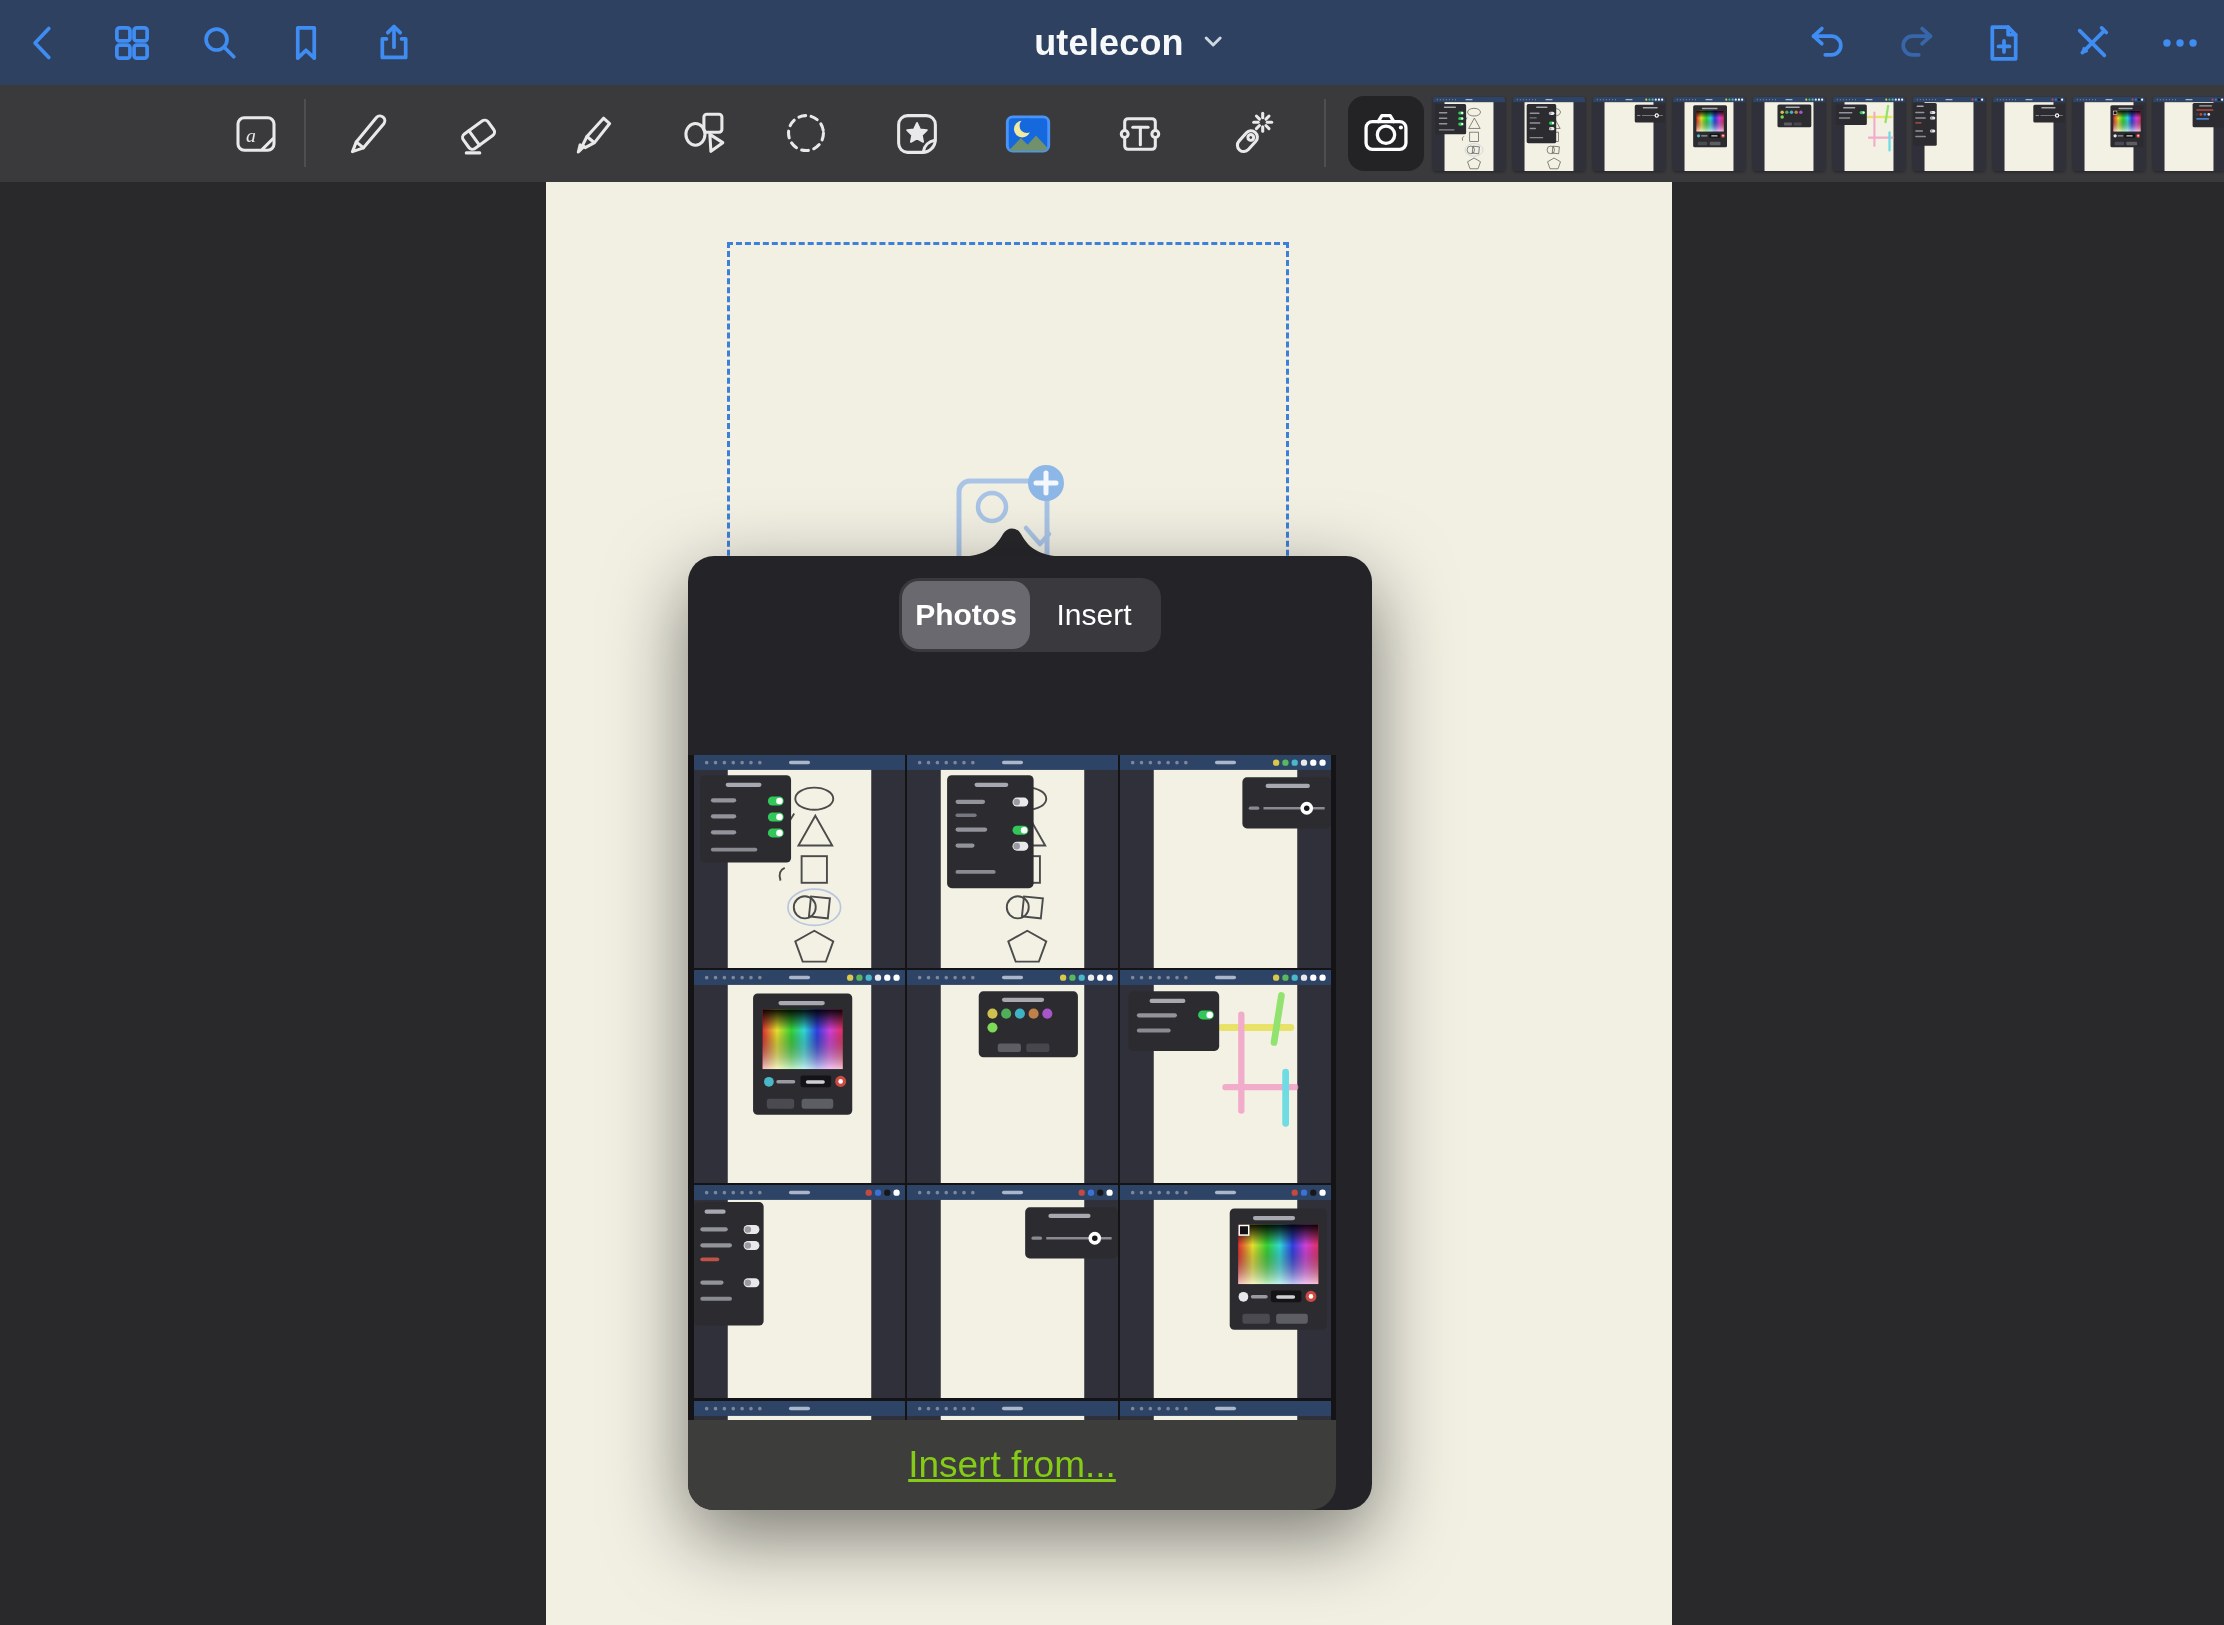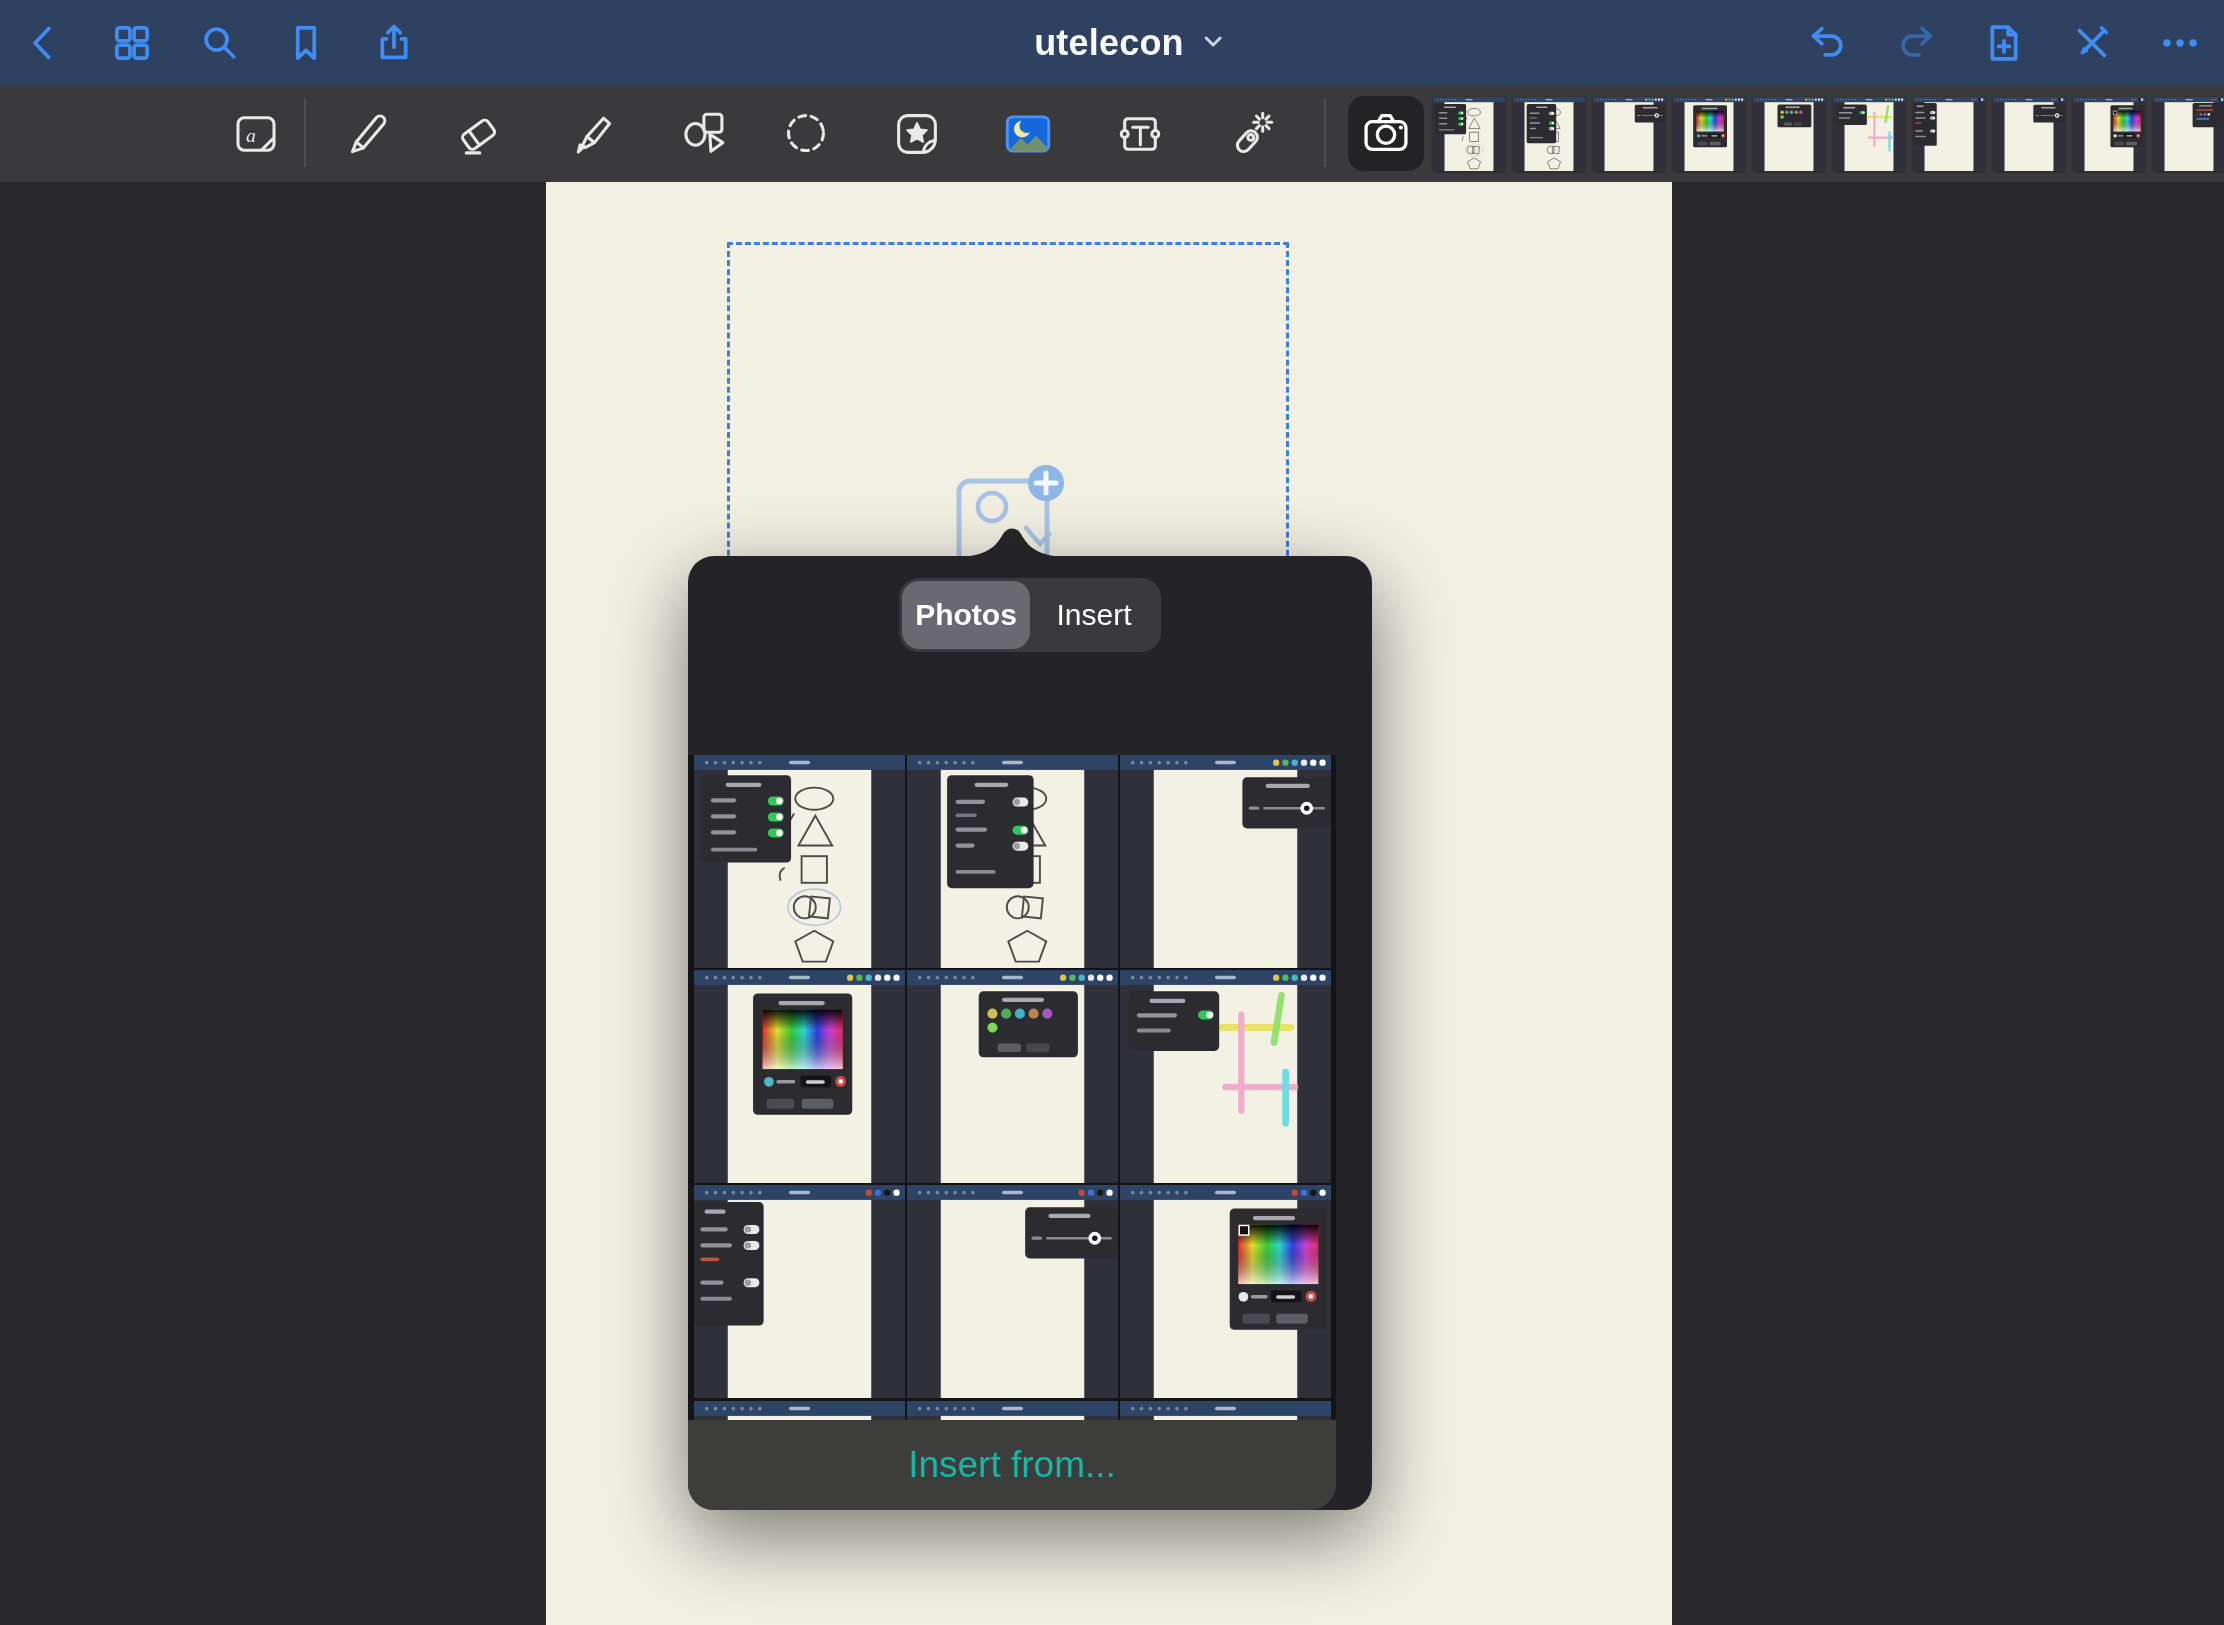--- a/index.html
+++ b/index.html
@@ -39,21 +39,21 @@
   .seg-btn.selected{background:#69696f;font-weight:700;}
   .searchbar{position:absolute;left:30px;top:108px;width:588px;height:74px;background:#47474b;border-radius:17px;display:flex;align-items:center;gap:16px;padding:0 22px;box-sizing:border-box;}
   .searchbar svg{width:34px;height:34px;flex:0 0 auto;}
   .searchbar input{flex:1;background:transparent;border:none;outline:none;color:#e8e8ea;font-size:31px;font-family:"Liberation Sans",sans-serif;}
   .searchbar input::placeholder{color:#98989e;}
   .grid{position:absolute;left:0;top:199px;width:648px;height:665px;background:#141416;overflow:hidden;}
   .pcell{position:absolute;width:211px;height:213px;overflow:hidden;cursor:pointer;}
   .pcell svg{display:block;width:211px;height:213px;}
   .pcell.partial{height:19px;}
   .pop-footer{position:absolute;left:0;bottom:0;width:648px;height:90px;background:#3d3d3c;border-radius:0 0 26px 26px;display:flex;align-items:center;justify-content:center;z-index:5;cursor:pointer;}
-  .insert-label{color:#14b8a6;font-size:37px;}
+  .insert-label{color:#84cc16;font-size:37px;text-decoration:underline;}
 </style>
 </head>
 <body>
 
 <div id="app">
 
   <header class="navbar">
     <div id="nav-left">
         <div class="nav-icon" style="left: 44px;"><span><svg viewBox="0 0 32 32" fill="none" stroke="#3f8cf3" stroke-width="2.7" stroke-linecap="round" stroke-linejoin="round">
               <path d="M19.5 5.5 L9.5 16 L19.5 26.5"></path>

